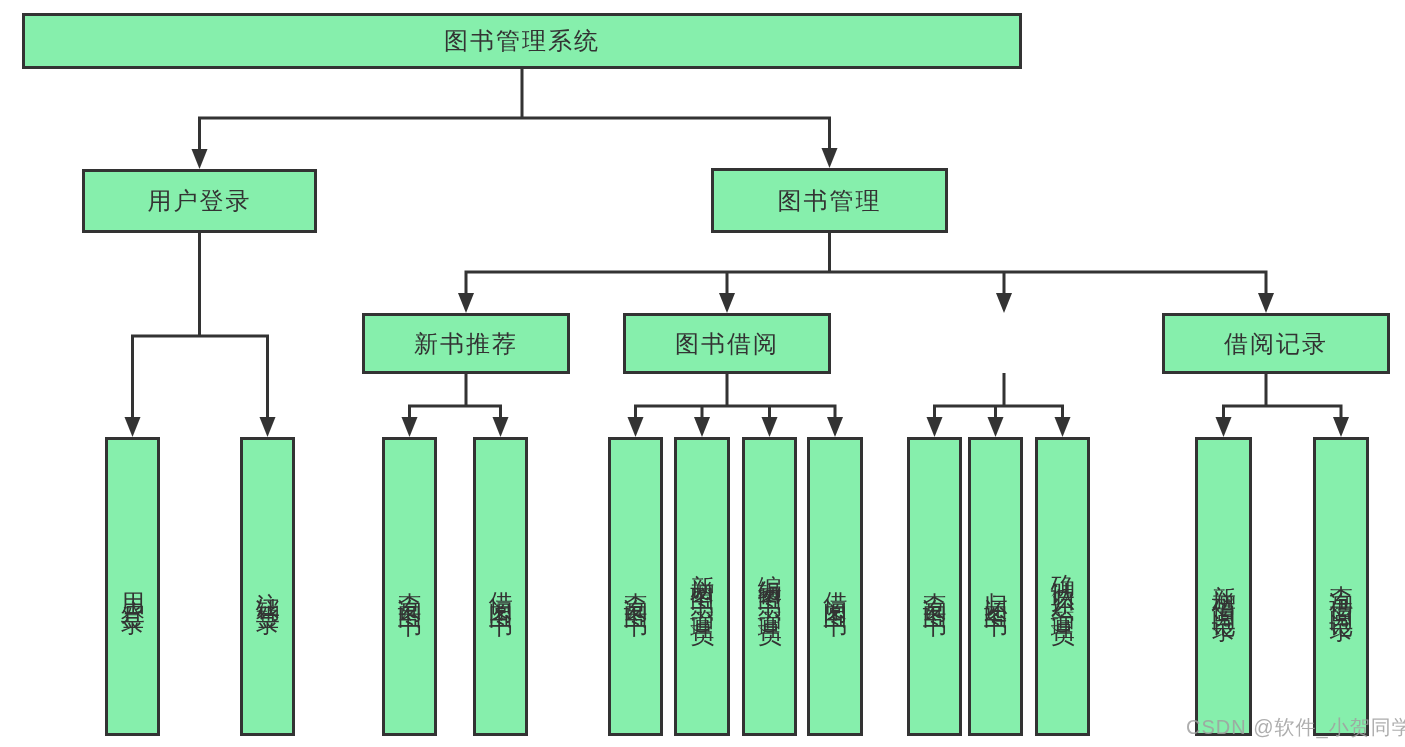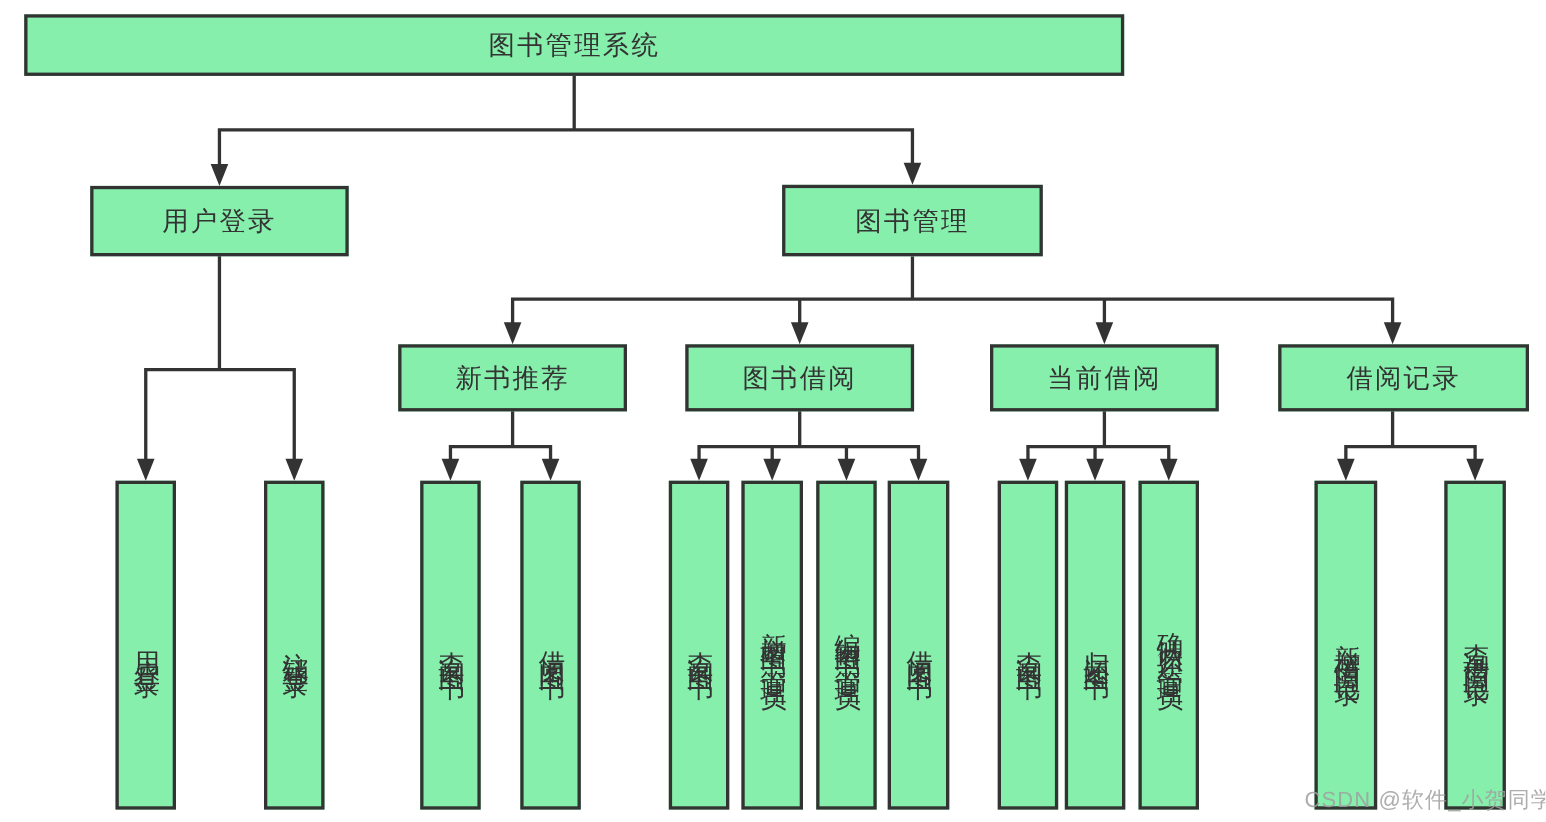--- a/index.html
+++ b/index.html
@@ -101,23 +101,20 @@
   <div class="node" style="left:711px;top:168px;width:237px;height:65px">
     <span class="lbl">图书管理</span>
   </div>
 
   <div class="node" style="left:362px;top:313px;width:208px;height:61px">
     <span class="lbl">新书推荐</span>
   </div>
   <div class="node" style="left:623px;top:313px;width:208px;height:61px">
     <span class="lbl">图书借阅</span>
   </div>
-  <div class="node" style="left:900px;top:313px;width:208px;height:61px">
-    <span class="lbl">当前借阅</span>
-  </div>
   <div class="node" style="left:1162px;top:313px;width:228px;height:61px">
     <span class="lbl">借阅记录</span>
   </div>
 
   <div class="node leaf" style="left:105px;top:437px;width:55px;height:299px">
     <span class="lbl">用户登录</span>
   </div>
   <div class="node leaf" style="left:240px;top:437px;width:55px;height:299px">
     <span class="lbl">注销登录</span>
   </div>

